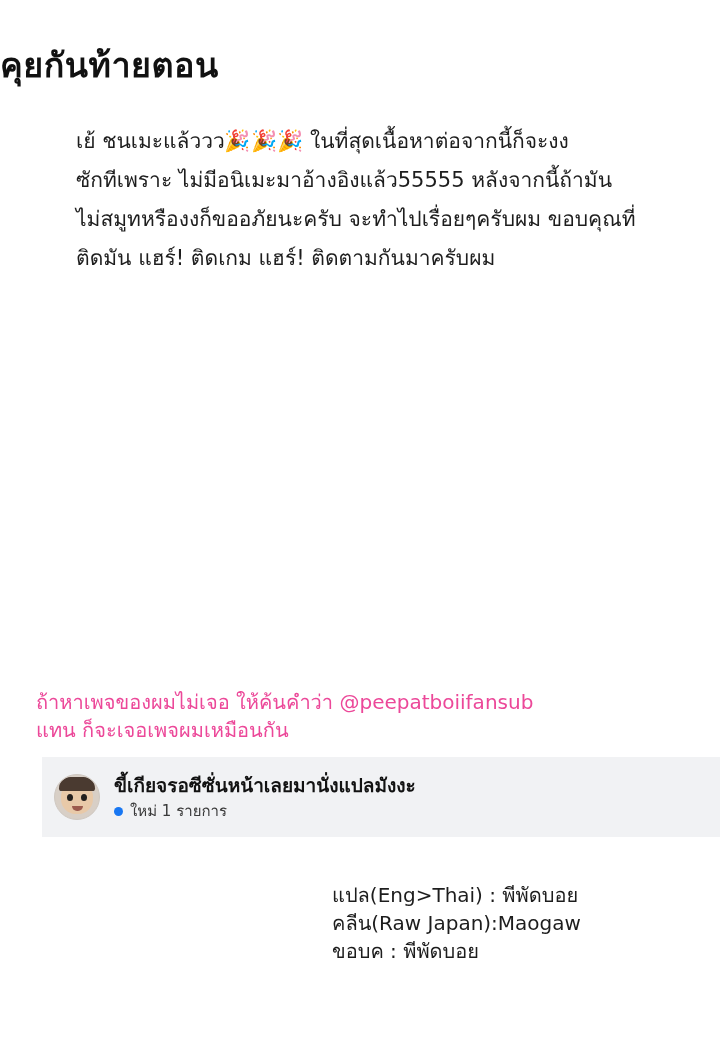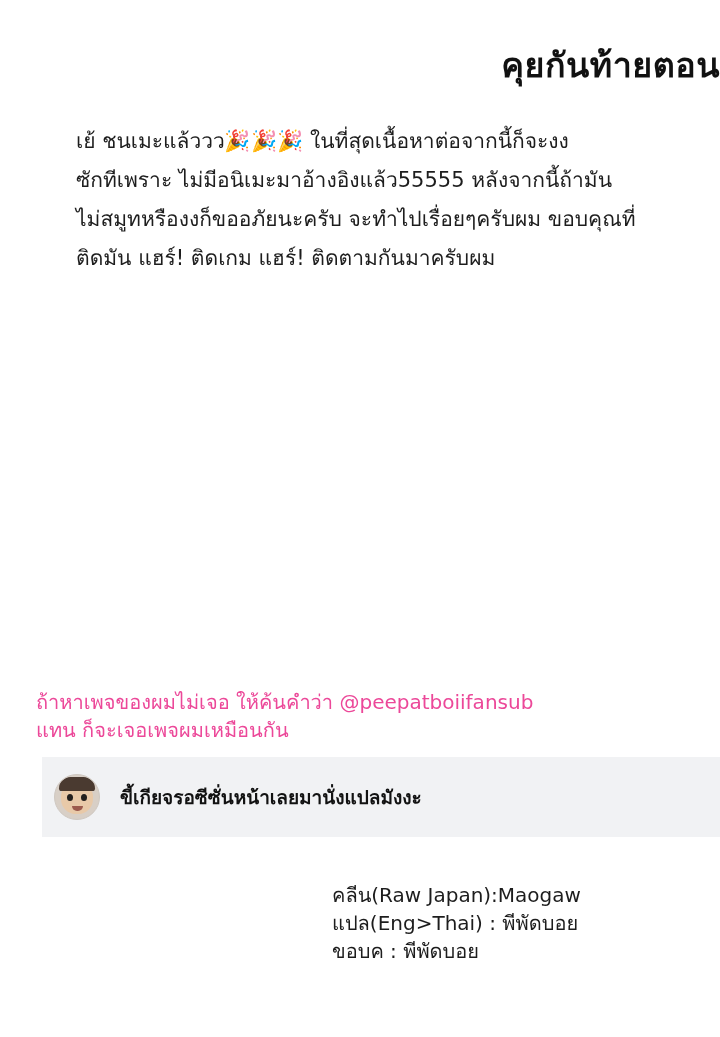--- a/index.html
+++ b/index.html
@@ -18,21 +18,21 @@
   .page {
     position: relative;
     width: 720px;
     height: 1037px;
   }
   .title {
     position: absolute;
     top: 38px;
     left: 0;
     width: 720px;
-    text-align: right;
+    text-align: left;
     font-size: 34px;
     font-weight: 700;
     color: #111111;
     letter-spacing: 0.5px;
   }
   .body-text {
     position: absolute;
     left: 36px;
     top: 122px;
     width: 648px;
@@ -106,21 +106,21 @@
   .avatar .mouth {
     position: absolute;
     left: 17px;
     top: 31px;
     width: 11px;
     height: 5px;
     border-radius: 0 0 8px 8px;
     background: #9c5b4d;
   }
   .card-text {
-    margin-left: 20px;
+    margin-left: 14px;
     display: flex;
     flex-direction: column;
     justify-content: center;
   }
   .card-title {
     font-size: 19px;
     font-weight: 700;
     color: #121212;
     line-height: 24px;
   }
@@ -169,22 +169,26 @@
   <div class="page-card">
     <div class="avatar">
       <div class="face"></div>
       <div class="hair"></div>
       <div class="eye left"></div>
       <div class="eye right"></div>
       <div class="mouth"></div>
     </div>
     <div class="card-text">
       <div class="card-title">ขี้เกียจรอซีซั่นหน้าเลยมานั่งแปลมังงะ</div>
+      <div class="card-sub">
+        <span class="blue-dot"></span>
+        <span>ใหม่ 1 รายการ</span>
+      </div>
     </div>
   </div>
 
   <div class="credits">
+    <div>แปล(Eng&gt;Thai) : พีพัดบอย</div>
     <div>คลีน(Raw Japan):Maogaw</div>
-    <div>แปล(Eng&gt;Thai) : พีพัดบอย</div>
     <div>ขอบค : พีพัดบอย</div>
   </div>
 
 </div>
 
 </body></html>

